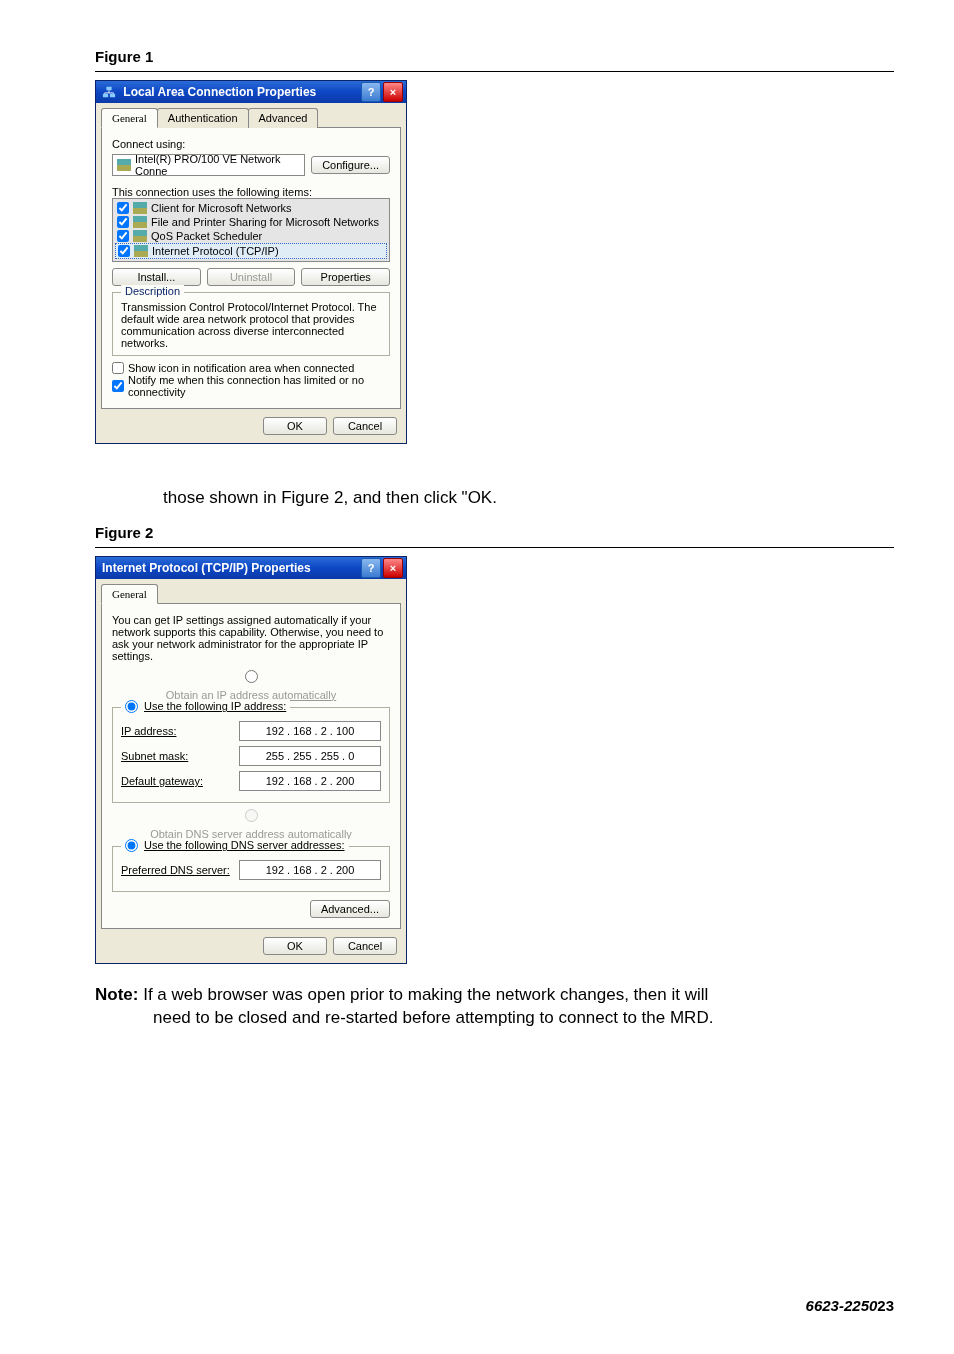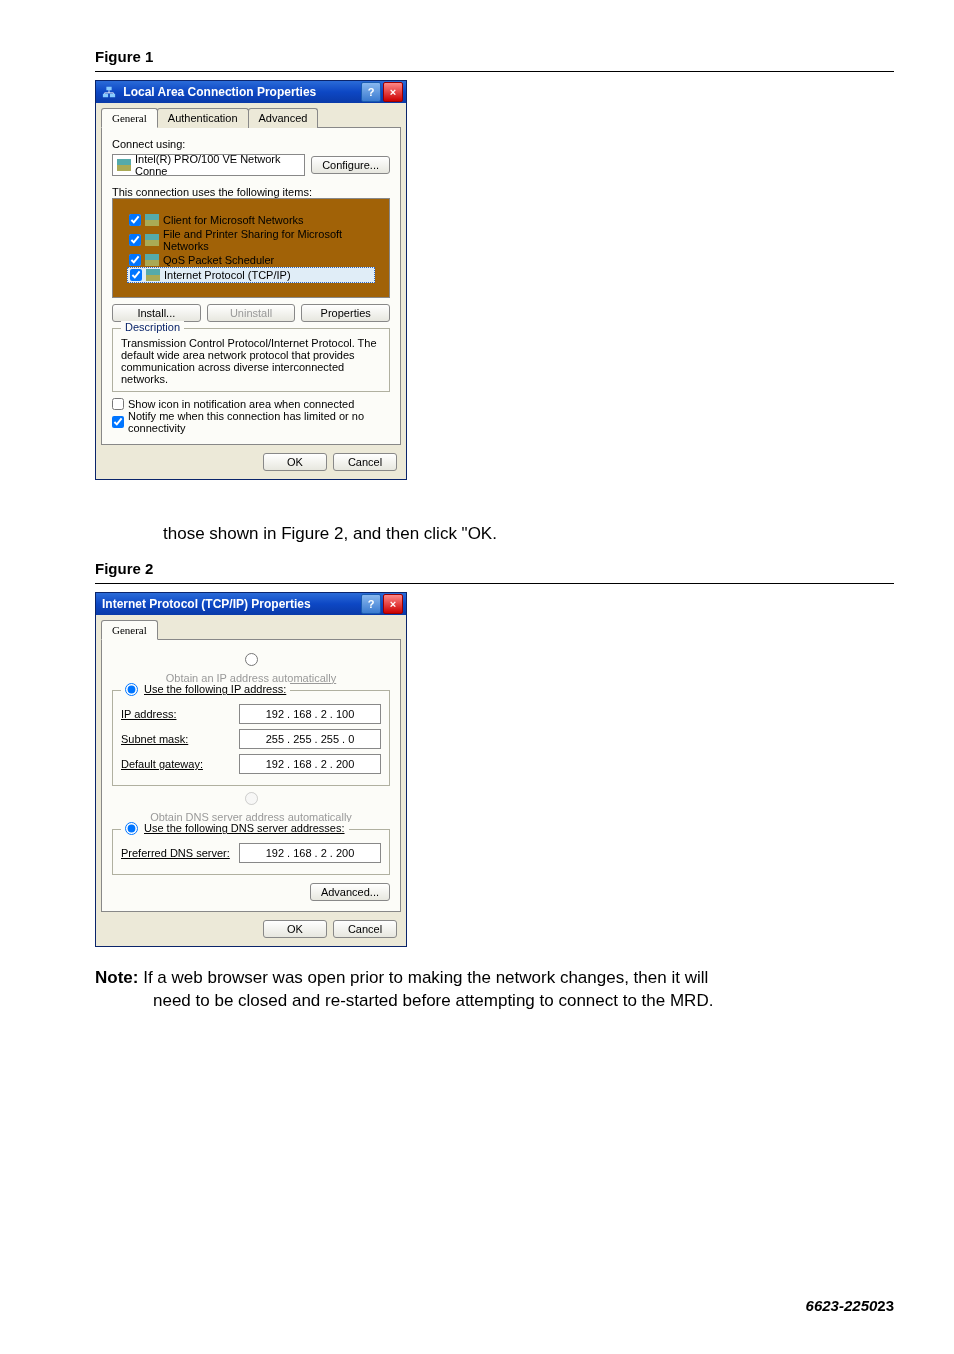--- a/index.html
+++ b/index.html
@@ -111,22 +111,22 @@
   .adapter-field {
     border: 1px solid #888;
     background: #fff;
     padding: 2px 4px;
     flex: 1;
     height: 16px;
     display: flex; align-items: center; gap: 4px;
   }
   .list-box {
     border: 1px solid #888;
-    background: #a16207;
-    padding: 14px;
+    background: #e5e5e5;
+    padding: 2px;
     margin-bottom: 6px;
   }
   .list-row {
     display: flex;
     align-items: center;
     gap: 4px;
     padding: 1px 2px;
   }
   .list-row.selected {
     background: #e0edf7;
@@ -319,20 +319,21 @@
     <span class="title-btns">
       <span class="title-btn help">?</span>
       <span class="title-btn">×</span>
     </span>
   </div>
   <div class="dlg-body">
     <div class="tabs">
       <div class="tab active">General</div>
     </div>
     <div class="tab-panel">
+      <div style="margin-bottom:8px">You can get IP settings assigned automatically if your network supports this capability. Otherwise, you need to ask your network administrator for the appropriate IP settings.</div>
 
       <div class="radio-line disabled">
         <input type="radio" name="ipmode" style="">
         <span class="underline">Obtain an IP address automatically</span>
       </div>
       <div class="group">
         <span class="group-title">
           <label class="radio-line" style="margin:0">
             <input type="radio" name="ipmode" checked="" style="">
             <span class="underline">Use the following IP address:</span>

